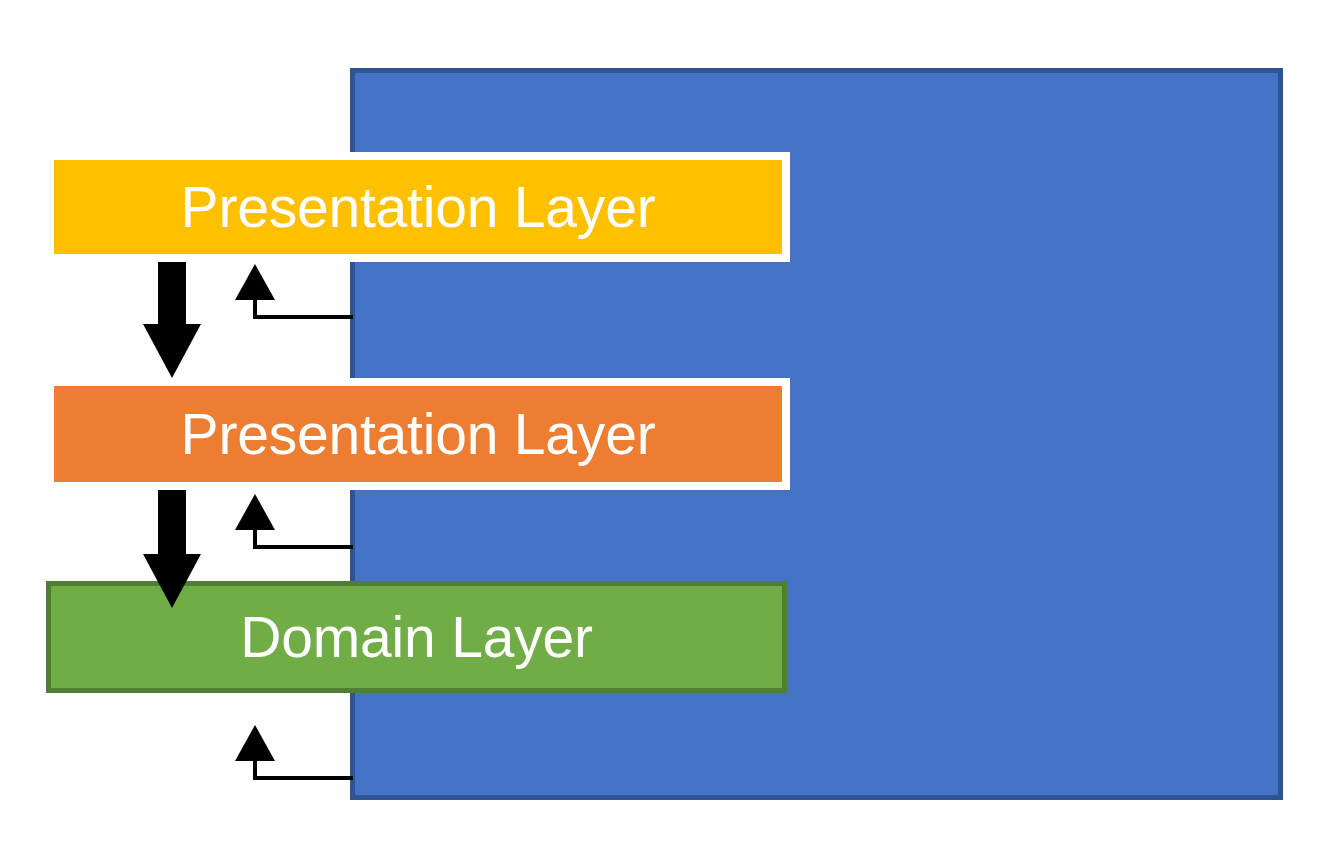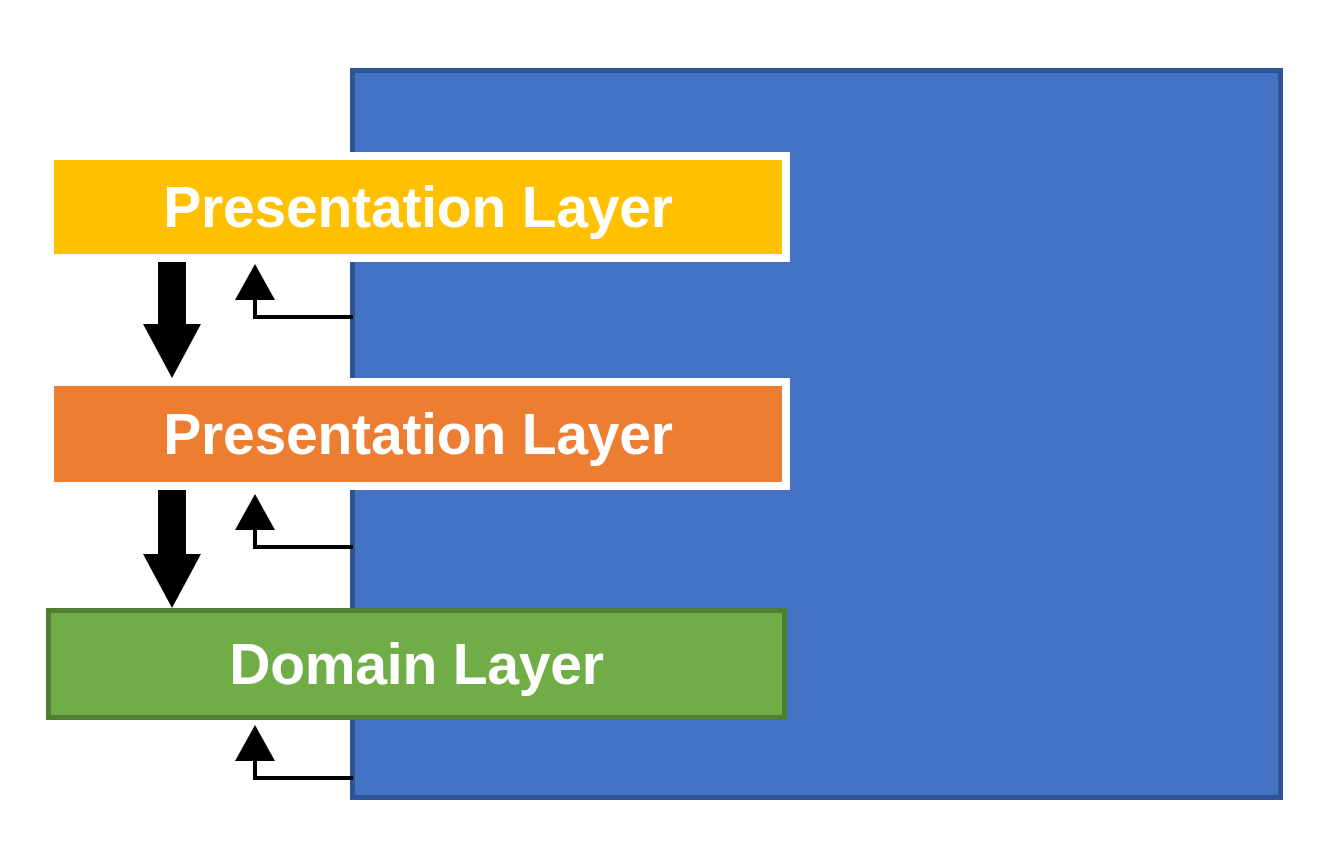--- a/index.html
+++ b/index.html
@@ -46,21 +46,21 @@
 
   
   .layer-box {
     position: absolute;
     box-sizing: border-box;
     display: flex;
     align-items: center;
     justify-content: center;
     color: #ffffff;
     font-size: 57px;
-    font-weight: 700;
+    font-weight: 400;
     letter-spacing: -0.2px;
     line-height: 1;
   }
   .layer-presentation {
     left: 46px;
     top: 152px;
     width: 744px;
     height: 110px;
     background: #FFC000;
     border: 8px solid #ffffff;
@@ -68,21 +68,21 @@
   .layer-application {
     left: 46px;
     top: 378px;
     width: 744px;
     height: 112px;
     background: #ED7D31;
     border: 8px solid #ffffff;
   }
   .layer-domain {
     left: 46px;
-    top: 608px;
+    top: 581px;
     width: 741px;
     height: 112px;
     background: #70AD47;
     border: 5px solid #507E32;
   }
 
   
   .block-arrow {
     position: absolute;
     width: 58px;

